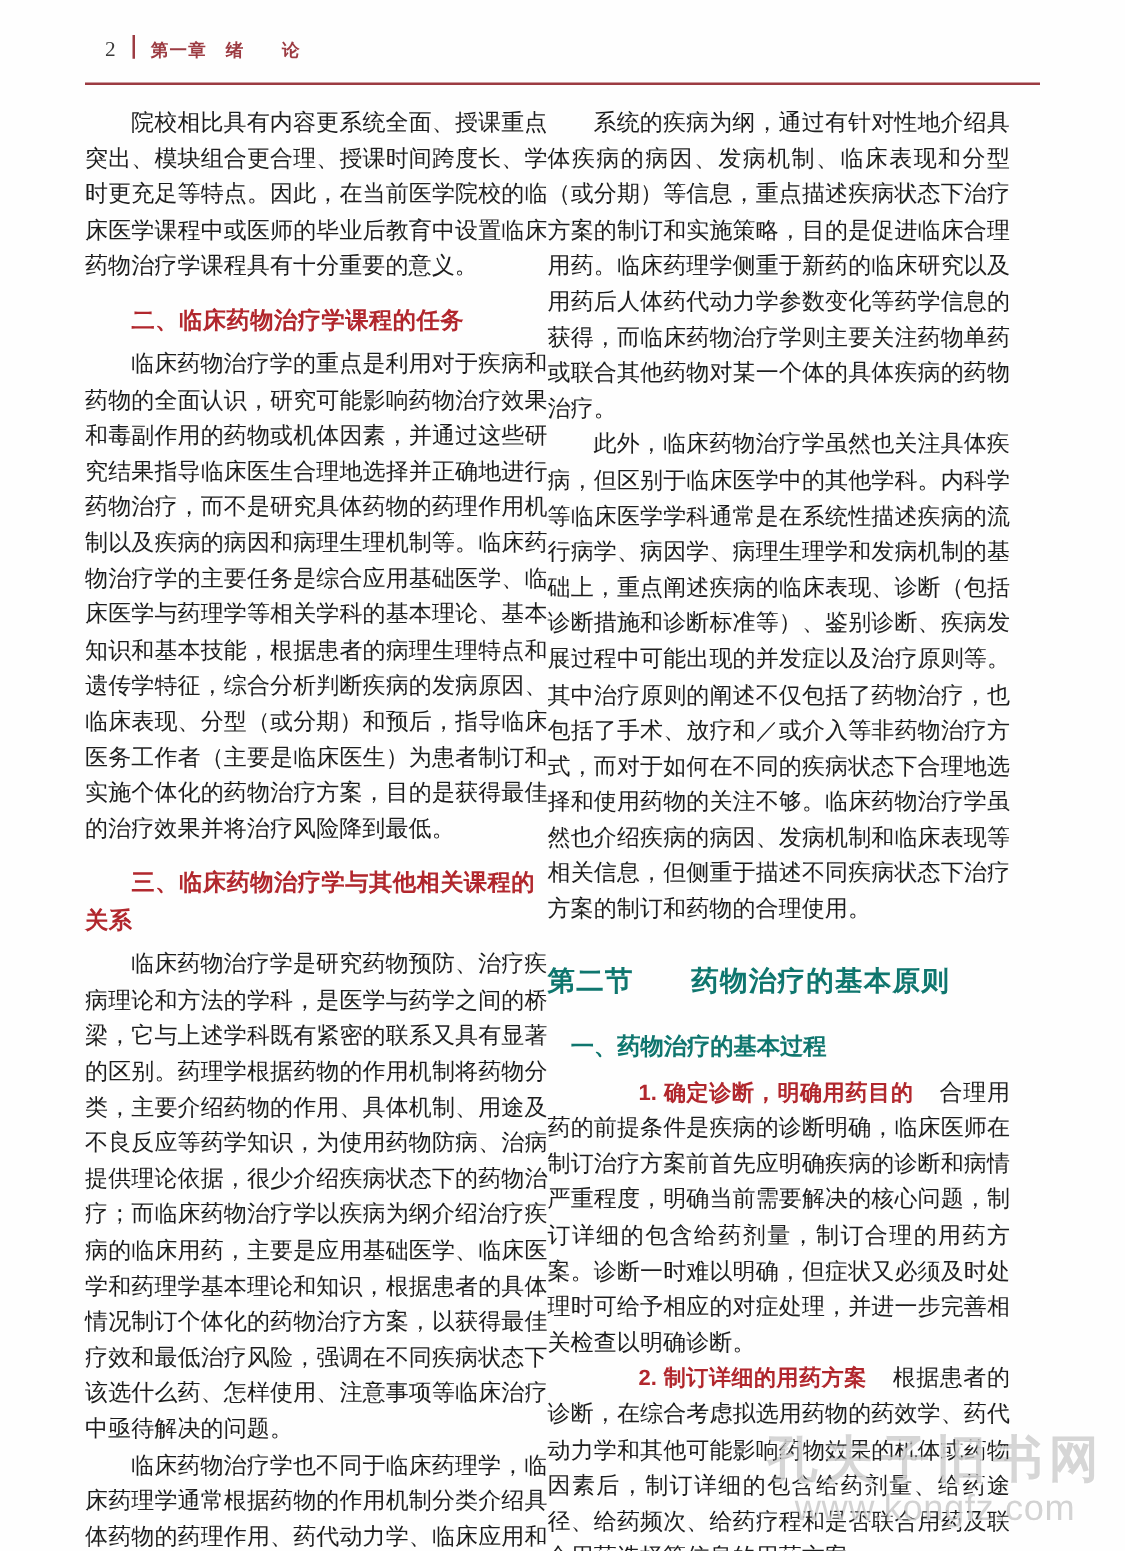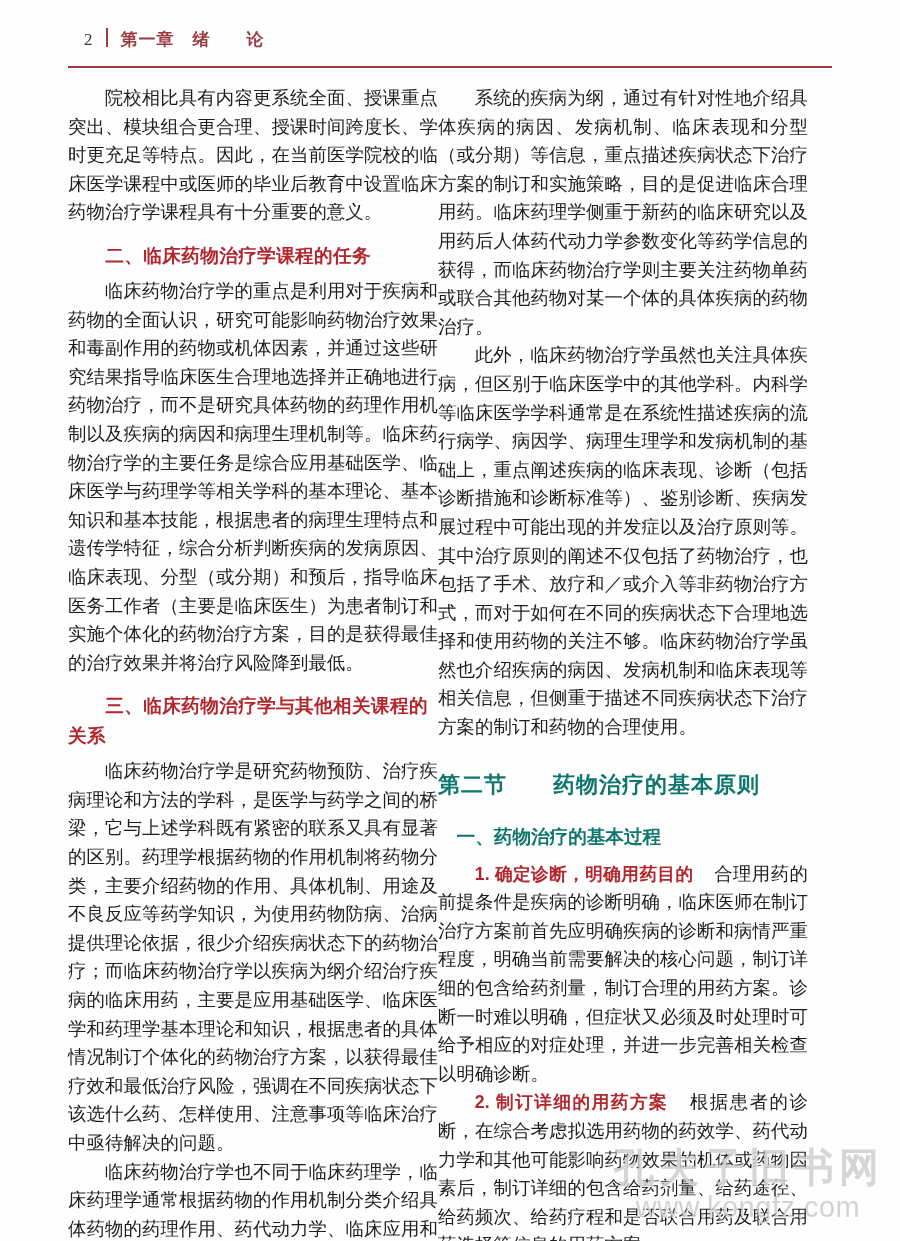--- a/index.html
+++ b/index.html
@@ -44,21 +44,21 @@
   .rule-vert {
     display: inline-block;
     width: 2px;
     height: 19px;
     background: #9c3b42;
     margin-right: 13px;
     position: relative;
     top: 2px;
   }
   .runhead-title {
-    font-size: 17px;
+    font-size: 14px;
     color: #9c3b42;
     font-family: "Liberation Serif", "DejaVu Serif", serif;
     font-weight: bold;
     letter-spacing: 1px;
     white-space: pre;
   }
   .rule-horiz {
     position: absolute;
     left: 0;
     top: 40px;
@@ -125,20 +125,21 @@
     font-weight: bold;
     text-indent: 1em;
     font-family: "Liberation Sans", "DejaVu Sans", sans-serif;
   }
 
   .runin {
     color: #b1272d;
     font-weight: bold;
     font-family: "Liberation Sans", "DejaVu Sans", sans-serif;
     font-size: 17.6px;
+    margin-left: 36px;
   }
   .gap { display: inline-block; width: 1.1em; }
 
   
   #watermark {
     position: absolute;
     right: 18px;
     bottom: 18px;
     width: 268px;
     text-align: center;

